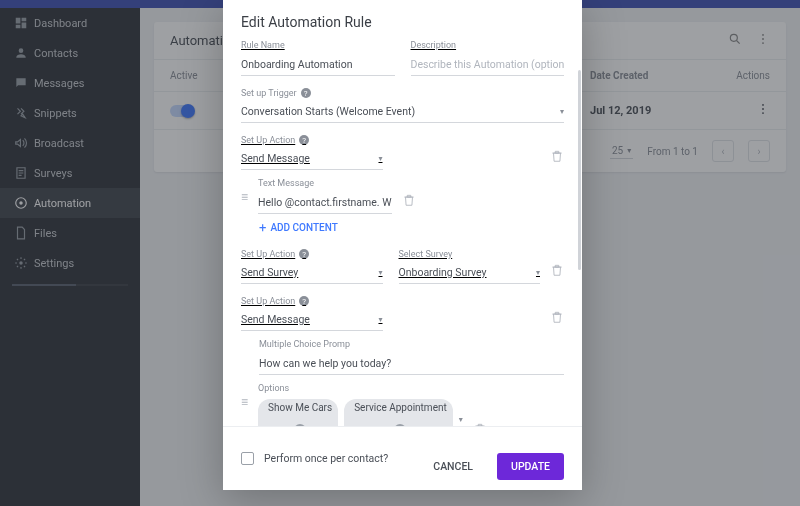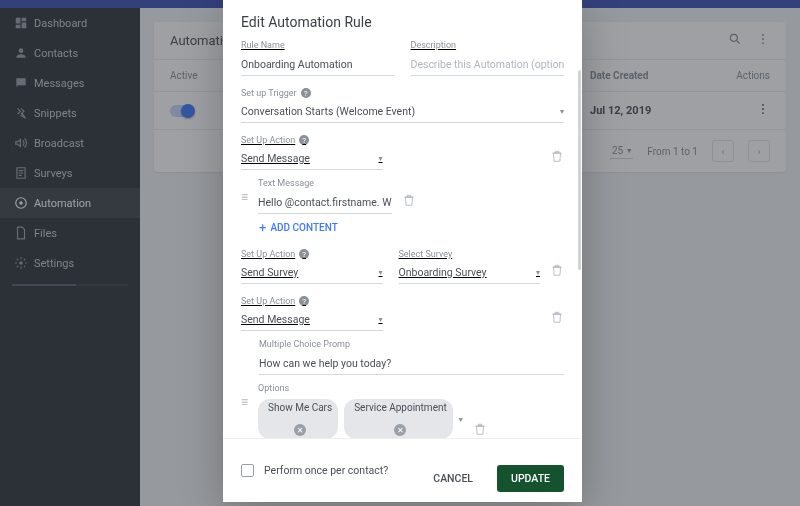--- a/index.html
+++ b/index.html
@@ -27,21 +27,21 @@
 .col-date { width: 120px; font-weight: bold; }
 .col-actions { width: 60px; text-align: right; }
 .table-row { display: flex; padding: 10px 16px; font-size: 11px; color: #4a4f57; align-items: center; border-top: 1px solid #eceef1; }
 .toggle { width: 24px; height: 12px; background: #c5d9ff; border-radius: 10px; position: relative; }
 .toggle::after { content: ''; position: absolute; right: -1px; top: -1px; width: 14px; height: 14px; background: #3f79ff; border-radius: 50%; box-shadow: 0 1px 2px rgba(0,0,0,.3); }
 .pager { display: flex; justify-content: flex-end; align-items: center; gap: 14px; padding: 10px 16px; font-size: 10px; color: #8a8f98; border-top: 1px solid #eceef1; }
 .pager-sel { display: flex; align-items: center; gap: 4px; border-bottom: 1px solid #d4d7dc; padding: 2px 2px; }
 .pager-arrow { width: 22px; height: 22px; border: 1px solid #e1e4e8; border-radius: 3px; display: flex; align-items: center; justify-content: center; color: #b0b5bd; cursor: pointer; }
 
 .modal-backdrop { position: absolute; inset: 0; background: rgba(40,44,52,.45); }
-.modal { position: absolute; left: 223px; top: 0; width: 359px; bottom: 4px; background: #fff; box-shadow: 0 10px 40px rgba(0,0,0,.25); display: flex; flex-direction: column; }
+.modal { position: absolute; left: 223px; top: 0; width: 359px; bottom: 16px; background: #fff; box-shadow: 0 10px 40px rgba(0,0,0,.25); display: flex; flex-direction: column; }
 .modal-title { font-size: 14px; color: #3b3f46; padding: 14px 18px 10px; }
 .modal-body { flex: 1; overflow-y: auto; padding: 0 18px 8px; position: relative; }
 .modal-body::-webkit-scrollbar { width: 0; }
 .scroll-track { position: absolute; right: 1px; top: 30px; width: 3px; height: 400px; }
 .scroll-thumb { position: absolute; right: 0; top: 0; width: 3px; height: 200px; background: #d0d3d8; border-radius: 2px; }
 
 .field-row { display: flex; gap: 16px; margin-bottom: 12px; text-decoration: underline; }
 .field { flex: 1; }
 .field-label { font-size: 9px; color: #8a8f98; margin-bottom: 3px; display: flex; align-items: center; gap: 4px; }
 .help { width: 10px; height: 10px; border-radius: 50%; background: #8a8f98; color: #fff; font-size: 8px; display: inline-flex; align-items: center; justify-content: center; }
@@ -65,21 +65,21 @@
 .chips { display: flex; align-items: center; gap: 6px; border-bottom: 1px solid #d4d7dc; padding: 3px 0; flex-wrap: wrap; }
 .chip { background: #e4e6ea; border-radius: 12px; padding: 3px 6px 3px 10px; font-size: 10px; color: #4a4f57; display: flex; align-items: center; gap: 11px; flex-direction: column; }
 .chip-x { width: 12px; height: 12px; border-radius: 50%; background: #9aa0a8; color: #fff; font-size: 8px; display: flex; align-items: center; justify-content: center; cursor: pointer; }
 .chips .caret { margin-left: auto; }
 
 .modal-footer { border-top: 1px solid #eceef1; padding: 10px 18px; display: flex; align-items: center; gap: 10px; }
 .checkbox { width: 13px; height: 13px; border: 1.5px solid #9aa0a8; border-radius: 2px; cursor: pointer; }
 .footer-label { font-size: 10.5px; color: #4a4f57; flex: 1; }
 .btn { font-size: 10.5px; font-weight: 500; padding: 7px 14px; border-radius: 3px; cursor: pointer; border: none; margin-top: 16px; }
 .btn-text { background: transparent; color: #4a4f57; }
-.btn-primary { background: #14532d; color: #fff; }
+.btn-primary { background: #6d28d9; color: #fff; }
 
 svg { width: 14px; height: 14px; }
 </style>
 </head>
 <body>
 
 <div class="topbar"></div>
 
 <nav class="sidebar">
   <div class="sidebar-item">

